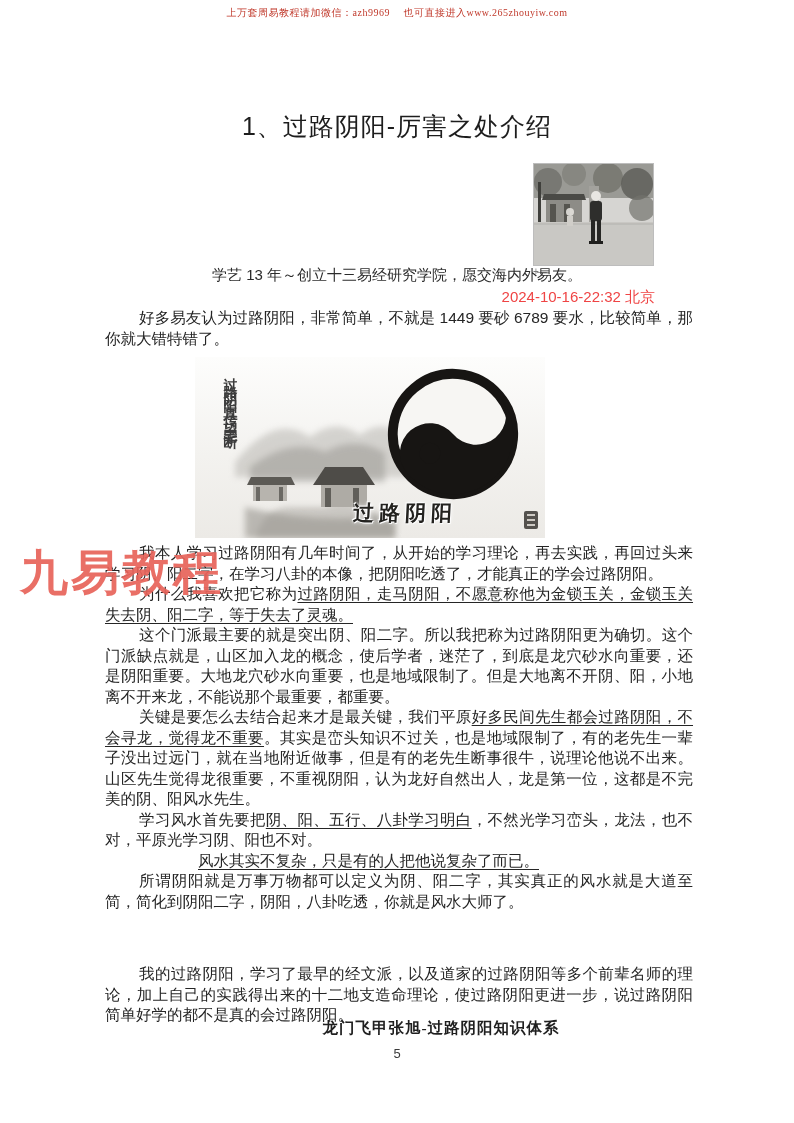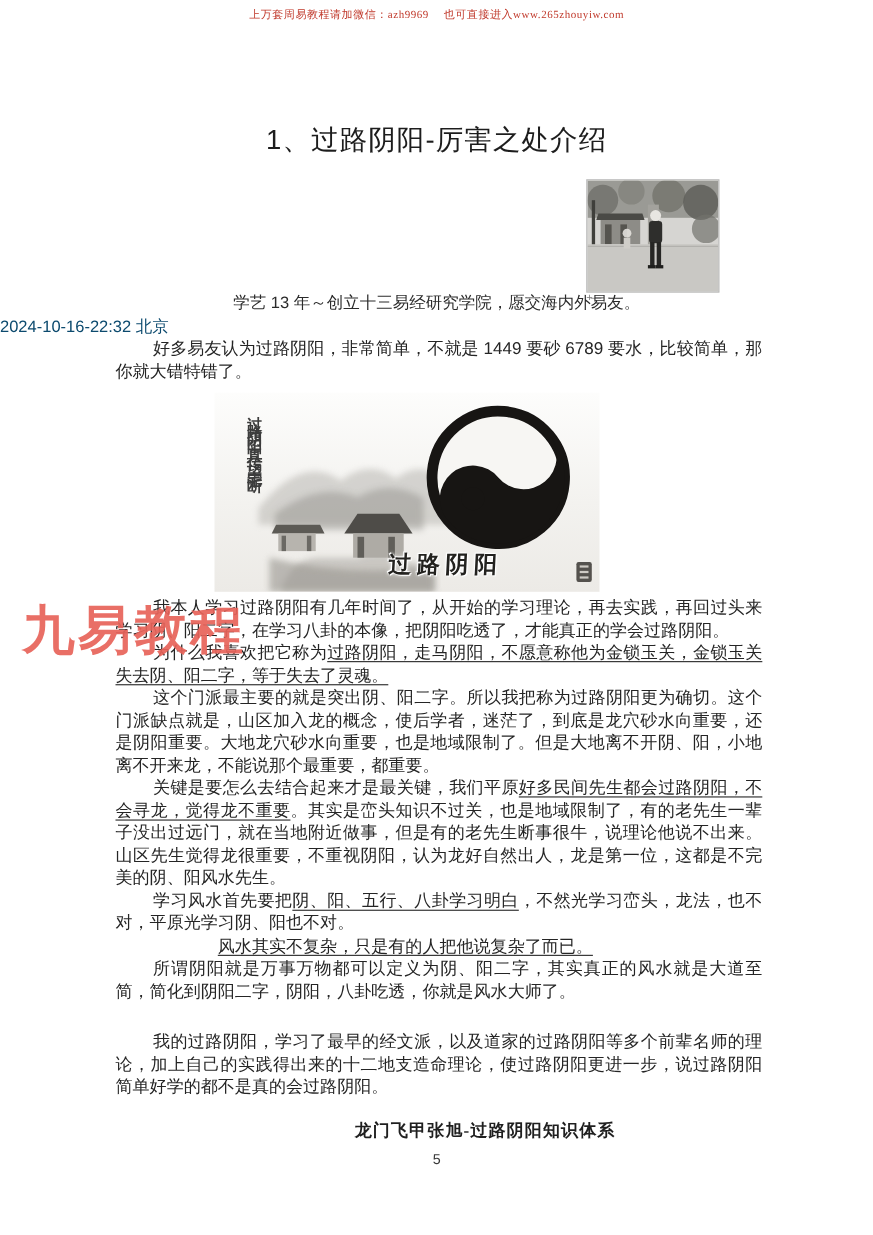--- a/index.html
+++ b/index.html
@@ -24,22 +24,22 @@
     background:#d9d9d6;overflow:hidden;border:1px solid #bdbdbd;
   }
   .photo svg{display:block;}
   .crop-mark{position:absolute;left:533px;top:266px;color:#7a7a7a;font-size:10px;letter-spacing:-2px;}
 
   .bio-line{
     position:absolute;top:266px;left:0;width:794px;text-align:center;
     font-size:15px;color:#2b2b2b;
   }
   .date-line{
-    position:absolute;top:288px;left:0;width:655px;text-align:left;
-    font-size:15px;color:#0c4a6e;
+    position:absolute;top:288px;left:0;width:655px;text-align:right;
+    font-size:15px;color:#ef4444;
   }
 
   .lead-block{position:absolute;top:308px;left:105px;width:588px;}
 
   .figure{
     position:absolute;left:195px;top:357px;width:350px;height:181px;
     background:linear-gradient(180deg,#fdfdfc 0%,#f3f2ef 55%,#eceae6 100%);
     overflow:hidden;
   }
   .figure .landscape{position:absolute;left:0;top:0;}
@@ -65,21 +65,21 @@
   }
 
   .body-block{position:absolute;top:543px;left:105px;width:588px;}
 
   .para{
     margin:0;font-size:15.5px;line-height:20.5px;color:#252525;
     text-align:justify;text-indent:2.2em;
   }
   .para .u{text-decoration:underline;text-underline-offset:3px;text-decoration-thickness:1px;}
   .para.deep-indent{text-indent:6em;text-align:left;}
-  .para.spaced{margin-top:26px;}
+  .para.spaced{margin-top:52px;}
 
   .footer-line{
     position:absolute;top:1018px;left:0;width:794px;text-align:center;
     font-family:"Liberation Serif","DejaVu Serif",serif;
     font-size:15.5px;font-weight:bold;color:#1f1f1f;letter-spacing:1px;padding-left:44px;
   }
   .page-number{
     position:absolute;top:1046px;left:0;width:794px;text-align:center;
     font-size:13px;color:#3a3a3a;
   }

